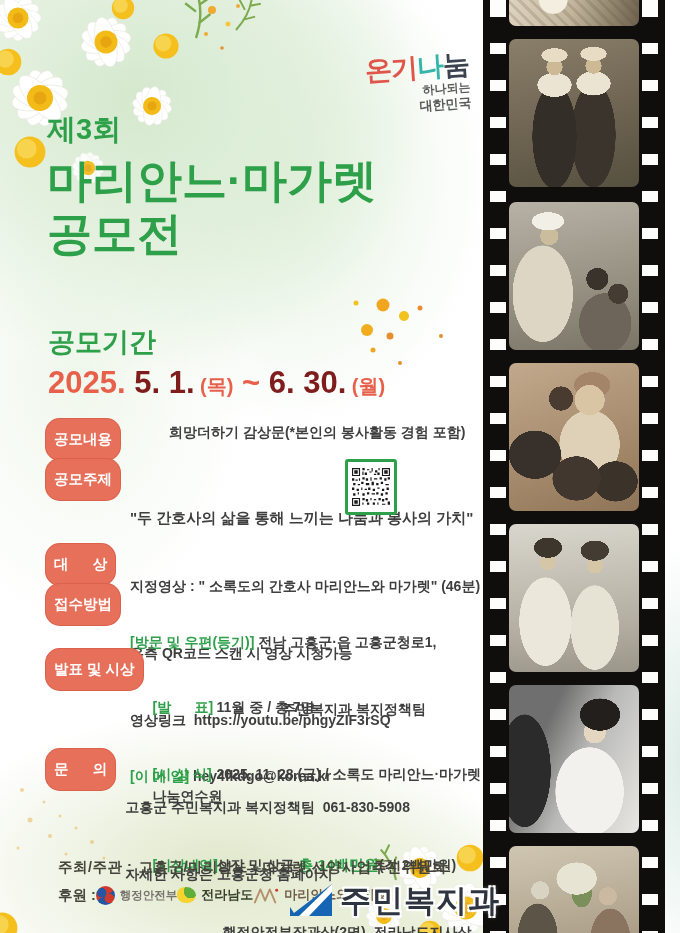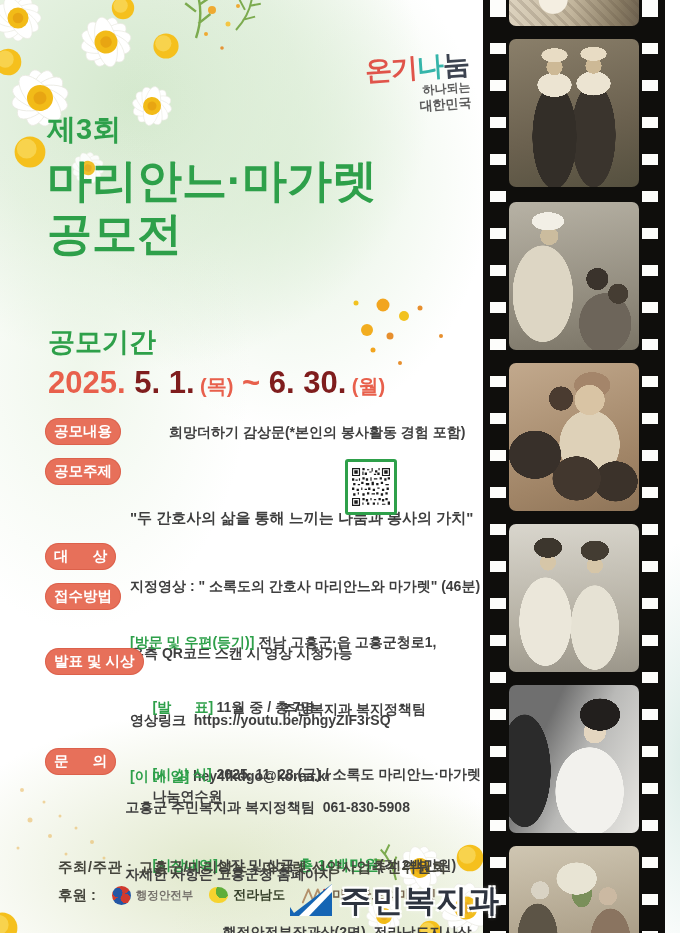--- a/index.html
+++ b/index.html
@@ -37,37 +37,37 @@
   
   #period-block{left:48px;top:324px;z-index:2;}
   #period-label{font-size:27px;font-weight:800;color:#2ea04a;margin-bottom:5px;}
   #period-date{font-size:31px;font-weight:800;white-space:pre;}
   #period-date .sm{font-size:20px;}
   .d-coral{color:#e8604c;}
   .d-green{color:#7f1d1d;}
 
   
   .row{position:absolute;left:45px;width:438px;display:flex;align-items:flex-start;z-index:2;}
-  .badge{flex:none;background:#e7705a;color:#fff;border-radius:15px;padding:4px 9px;font-size:14.5px;font-weight:800;min-width:48px;text-align:right;white-space:pre;box-shadow:inset 0 0 0 1px rgba(200,70,50,.35);}
+  .badge{flex:none;background:#e7705a;color:#fff;border-radius:15px;padding:12px 9px;font-size:14.5px;font-weight:800;min-width:48px;text-align:right;white-space:pre;box-shadow:inset 0 0 0 1px rgba(200,70,50,.35);}
   .content{margin-left:9px;font-size:14px;font-weight:700;color:#3e3e3e;line-height:1.6;padding-top:3px;white-space:pre-wrap;position:relative;}
   .g-tag{color:#2ea04a;font-weight:800;}
   .g-strong{color:#2ea04a;font-weight:800;}
   .tagcol{display:inline-block;width:64px;white-space:pre;}
   #row-content .content{margin-left:48px;}
   #row-apply .ln2{margin-left:152px;}
   #row-award .ln-cont{margin-left:70px;}
 
   
   #qr-box{position:absolute;left:300px;top:1px;width:46px;height:50px;background:#fff;border:3px solid #2ea04a;border-radius:3px;display:flex;align-items:center;justify-content:center;}
   #qr-box svg{width:38px;height:38px;}
 
   
   #host-line{left:58px;top:858px;font-size:14.5px;font-weight:700;color:#45453c;letter-spacing:.5px;z-index:2;text-align:center;}
   #host-line .lab{margin-right:6px;}
-  #sponsor-line{left:58px;top:885px;display:flex;align-items:center;gap:16px;z-index:2;}
+  #sponsor-line{left:58px;top:885px;display:flex;align-items:center;gap:0;z-index:2;}
   #sponsor-line .lab{font-size:14.5px;font-weight:800;color:#45453c;}
   .sponsor{display:flex;align-items:center;gap:5px;}
   .taegeuk{width:19px;height:19px;border-radius:50%;background:
     radial-gradient(circle at 30% 35%,#2456a4 0 26%,transparent 27%),
     radial-gradient(circle at 70% 65%,#cf3a2f 0 26%,transparent 27%),
     linear-gradient(150deg,#cf3a2f 0 50%,#2456a4 50%);}
   .s-moi{font-size:11.5px;font-weight:700;color:#77736d;}
   .jeonnam{width:19px;height:16px;border-radius:45% 55% 50% 50%;background:radial-gradient(circle at 72% 28%,#5fae3a 0 38%,transparent 39%),#f6d32f;}
   .s-jn{font-size:13px;font-weight:800;color:#37412a;}
   .s-mm{font-size:13px;font-weight:700;color:#715e48;}

